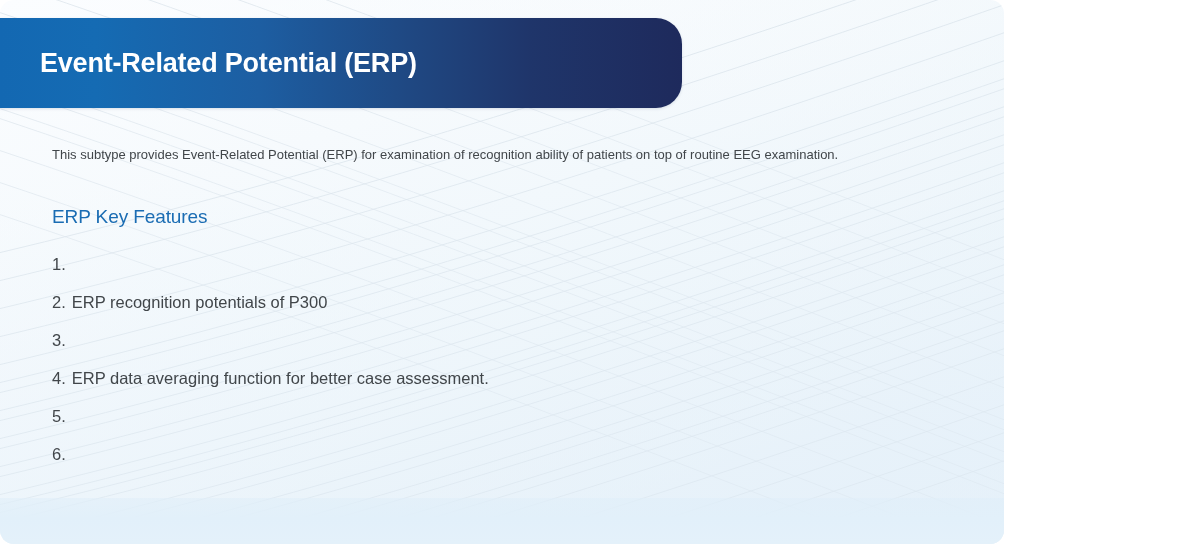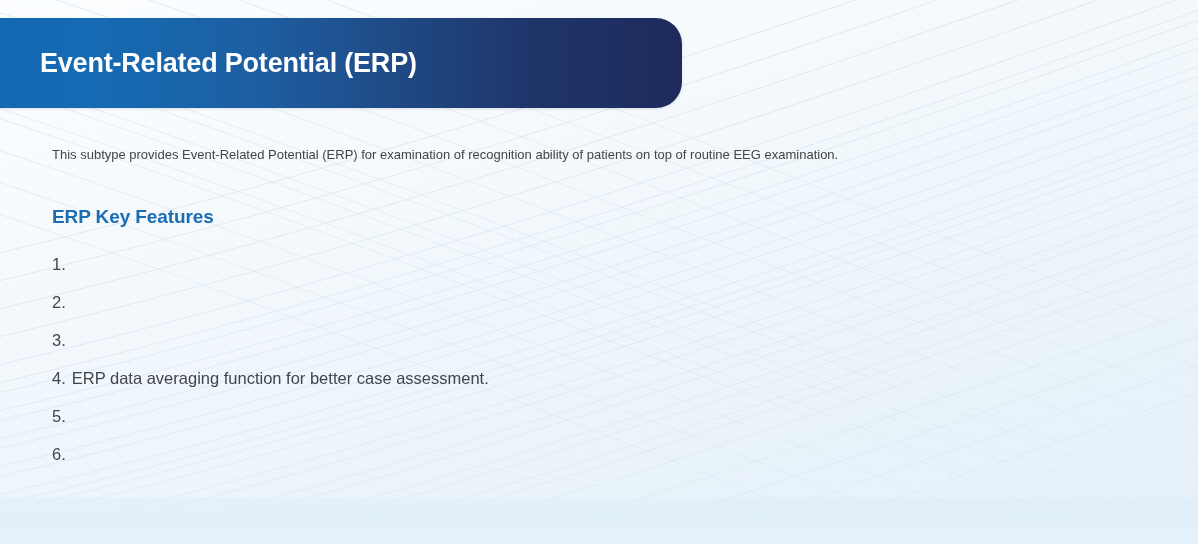--- a/index.html
+++ b/index.html
@@ -10,30 +10,31 @@
   body {
     width: 1198px;
     height: 544px;
     overflow: hidden;
     font-family: "Liberation Sans", "DejaVu Sans", sans-serif;
     background: #ffffff;
   }
 
   .slide {
     position: relative;
-    width: 1198px;
+    width: 1004px;
     height: 544px;
     overflow: hidden;
     background:
       linear-gradient(160deg,
         #fbfdff 0%,
         #f6fafd 28%,
         #eef6fb 58%,
         #e6f1f9 80%,
         #e2eff8 100%);
+    border-radius: 14px;
   }
 
   
   .bg-art {
     position: absolute;
     inset: 0;
     width: 1198px;
     height: 544px;
     pointer-events: none;
   }
@@ -89,21 +90,21 @@
   .intro {
     font-size: 13px;
     line-height: 1.42;
     color: #41464a;
     max-width: 1060px;
     margin: 0 0 0 0;
   }
 
   .section-heading {
     font-size: 19px;
-    font-weight: bold;
+    font-weight: normal;
     color: #1a6cb3;
     margin: 42px 0 0 0;
     letter-spacing: -0.1px;
   }
 
   .feature-list {
     list-style: none;
     margin: 26px 0 0 0;
     padding: 0;
   }
@@ -189,20 +190,21 @@
     <p class="intro">This subtype provides Event-Related Potential (ERP) for examination of recognition ability of patients on top of routine EEG examination.</p>
 
     <h2 class="section-heading">ERP Key Features</h2>
 
     <ul class="feature-list">
       <li class="feature-item">
         <span class="feature-num">1.</span>
       </li>
       <li class="feature-item">
         <span class="feature-num">2.</span>
+        <span class="feature-text">ERP recognition potentials of P300</span>
       </li>
       <li class="feature-item">
         <span class="feature-num">3.</span>
       </li>
       <li class="feature-item">
         <span class="feature-num">4.</span>
         <span class="feature-text">ERP data averaging function for better case assessment.</span>
       </li>
       <li class="feature-item">
         <span class="feature-num">5.</span>

